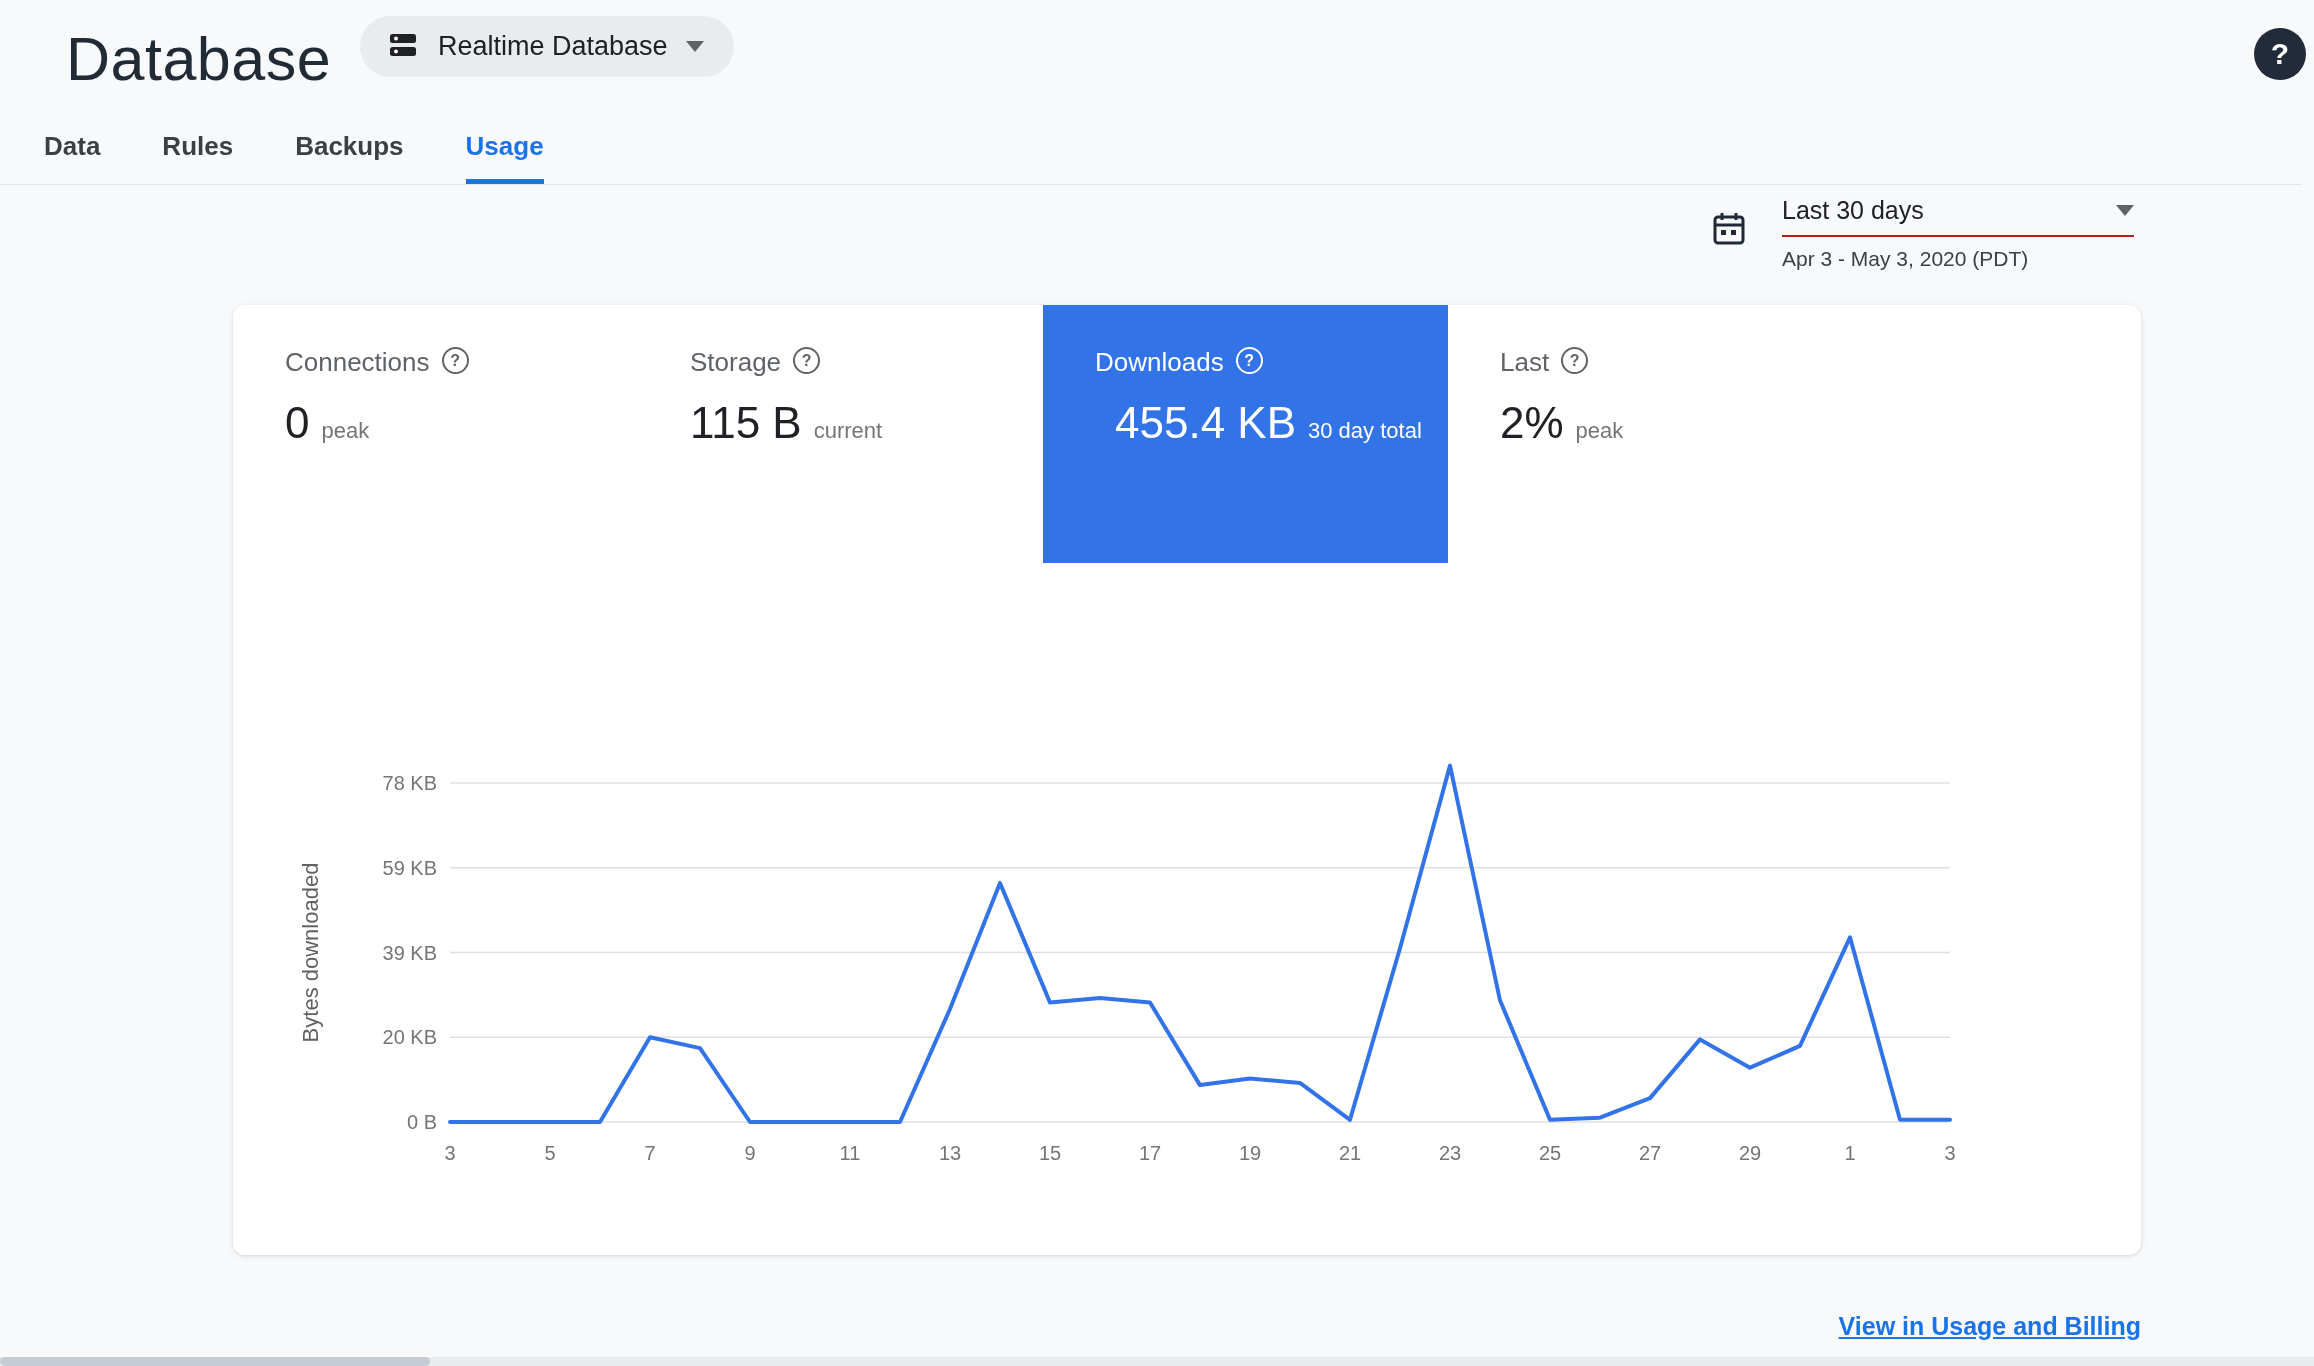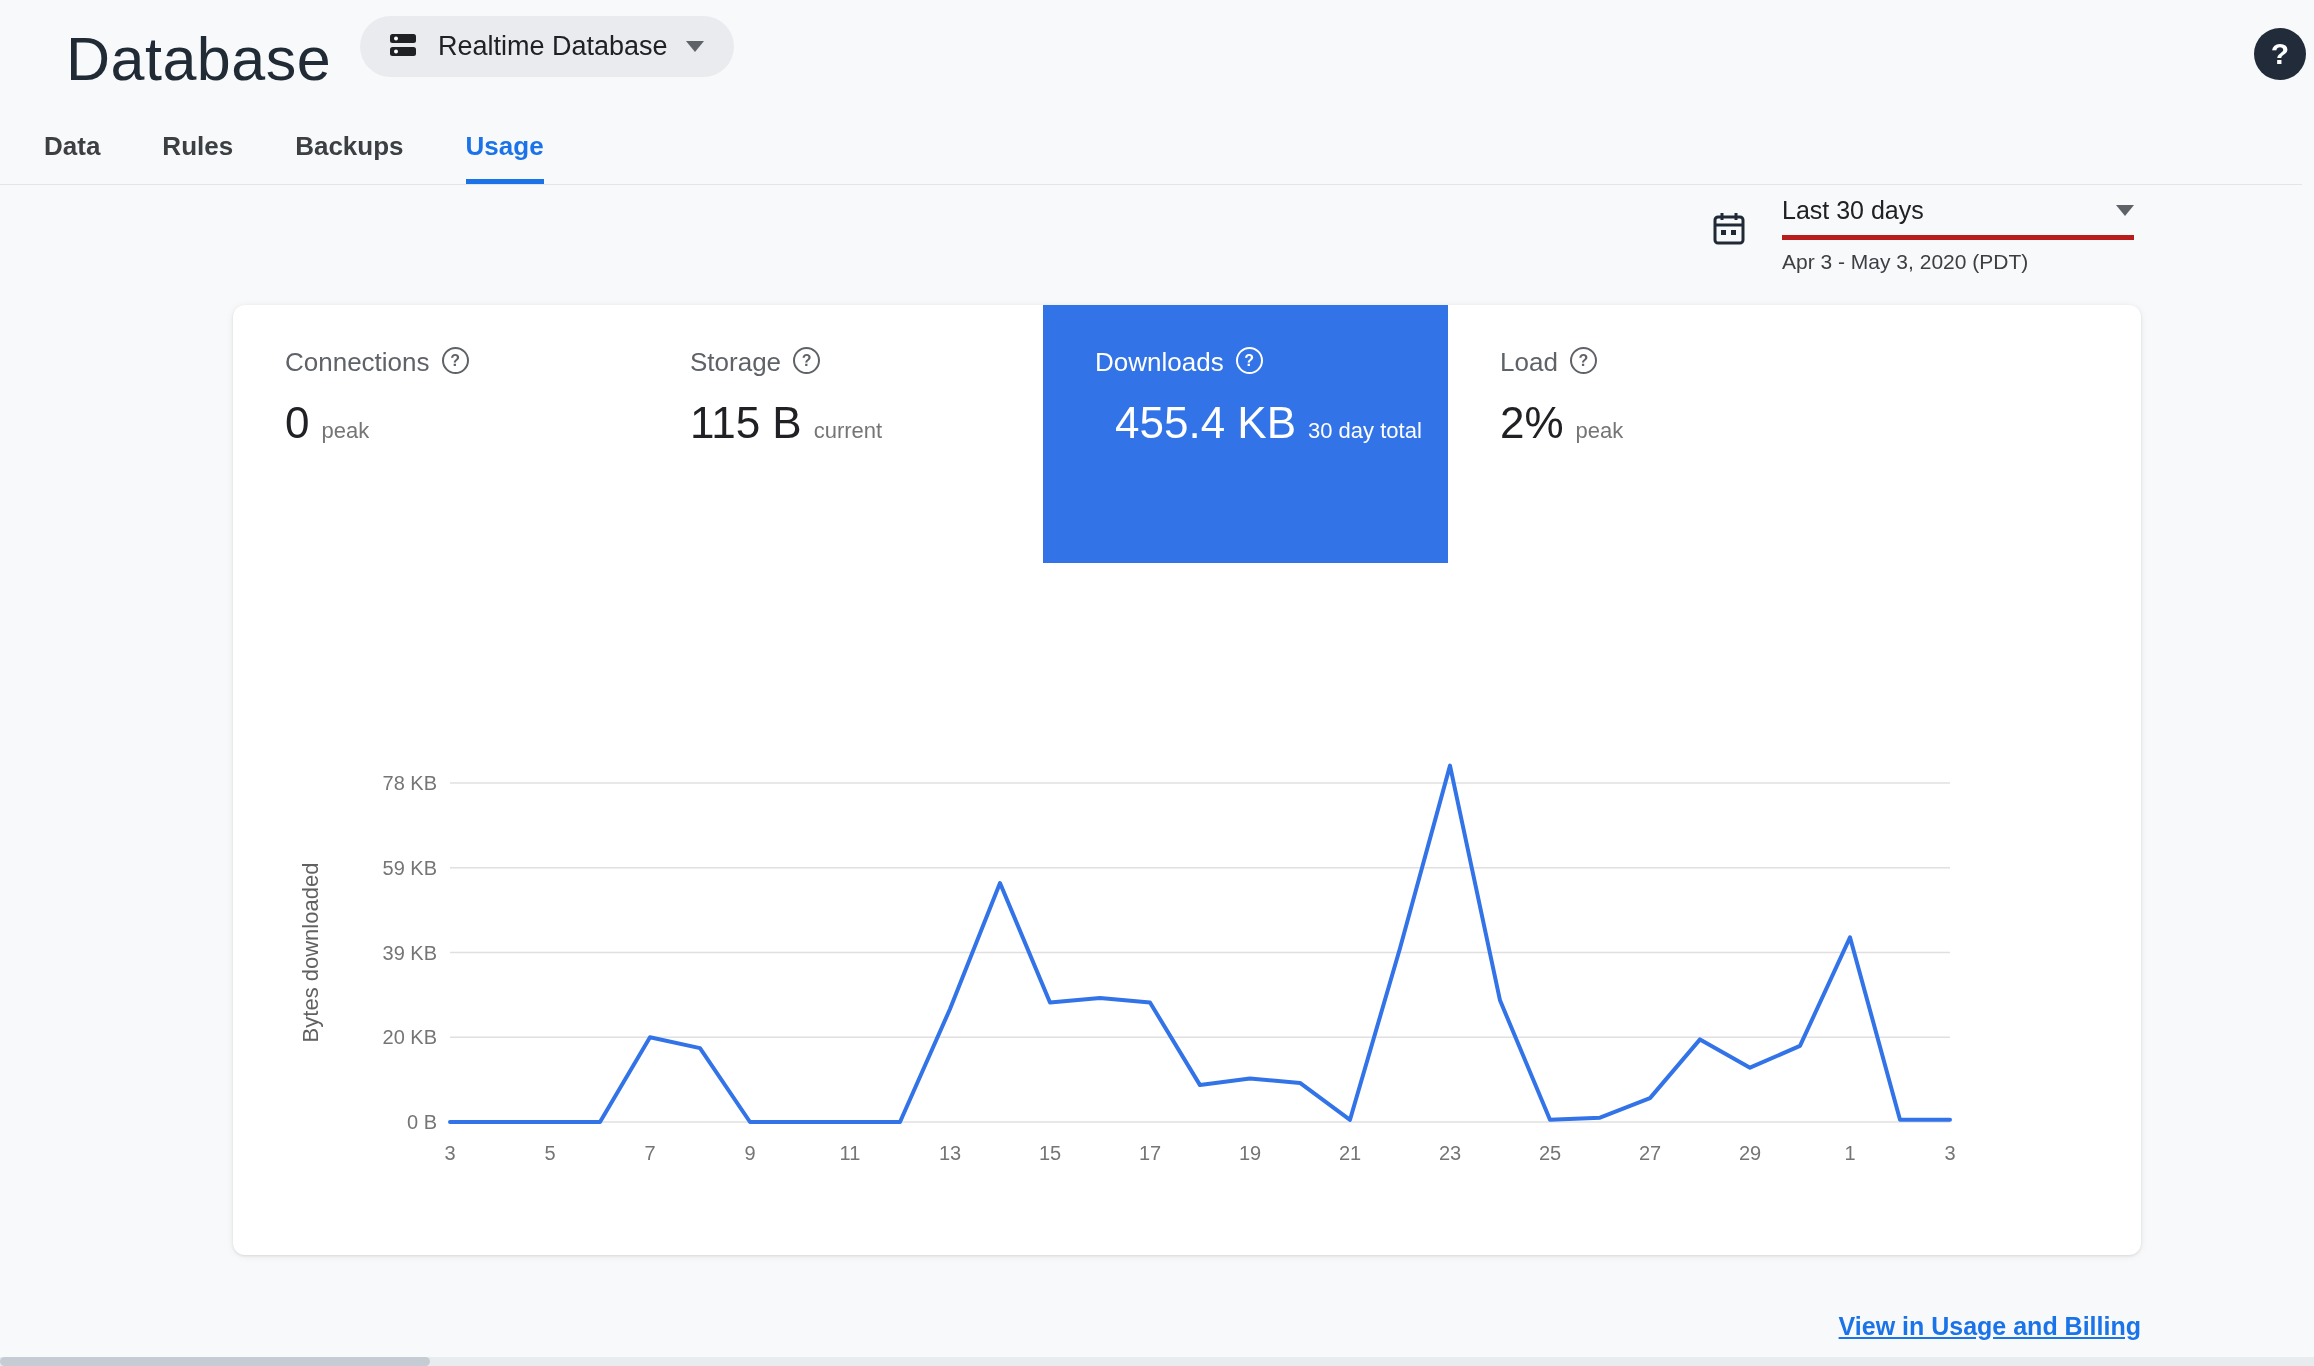--- a/index.html
+++ b/index.html
@@ -20,21 +20,21 @@
     border-bottom:1px solid #e3e6e8;padding-left:13px;text-align:center;}
   .tab{padding:0 31px;cursor:pointer;font-size:26px;font-weight:700;color:#3c4043;}
   .tab .t{display:inline-block;padding-bottom:17px;border-bottom:5px solid transparent;}
   .tab.active{color:var(--accent,#1a73e8);}
   .tab.active .t{border-bottom-color:var(--accent,#1a73e8);}
 
   
   .date-block{position:absolute;left:1710px;top:196px;width:432px;}
   .cal-icon{position:absolute;left:0;top:14px;}
   .date-select{margin-left:72px;width:352px;display:flex;align-items:center;justify-content:space-between;
-    padding-bottom:10px;border-bottom:5px solid #b91c1c;cursor:pointer;}
+    padding-bottom:10px;border-bottom:2px solid #b91c1c;cursor:pointer;}
   .date-preset{font-size:25px;color:#202124;}
   .date-caption{margin-left:72px;margin-top:10px;font-size:21px;color:#3c4043;}
 
   
   .card{position:absolute;left:233px;top:305px;width:1908px;height:950px;background:#ffffff;border-radius:12px;
     box-shadow:0 1px 3px rgba(0,0,0,0.10),0 1px 8px rgba(0,0,0,0.06);}
   .tiles{position:absolute;top:0;left:0;display:flex;height:258px;}
   .tile{width:405px;box-sizing:border-box;padding:42px 0 0 52px;cursor:pointer;}
   .tile.selected{background:var(--tile-blue,#3373e8);color:#ffffff;}
   .tile-title{display:flex;align-items:flex-start;gap:12px;font-size:26px;color:#5f6368;}
@@ -140,21 +140,21 @@
           <span>Downloads</span>
           <span class="q-icon"></span>
         </div>
         <div class="tile-value">
           <span class="big">455.4 KB</span>
           <span class="small">30 day total</span>
         </div>
       </div>
       <div class="tile">
         <div class="tile-title">
-          <span>Load</span>
+          <span>Last</span>
           <span class="q-icon"></span>
         </div>
         <div class="tile-value">
           <span class="big">2%</span>
           <span class="small">peak</span>
         </div>
       </div>
     </div>
 
     <svg id="usage-chart" class="chart-svg" width="1908" height="480" viewBox="0 0 1908 480">

